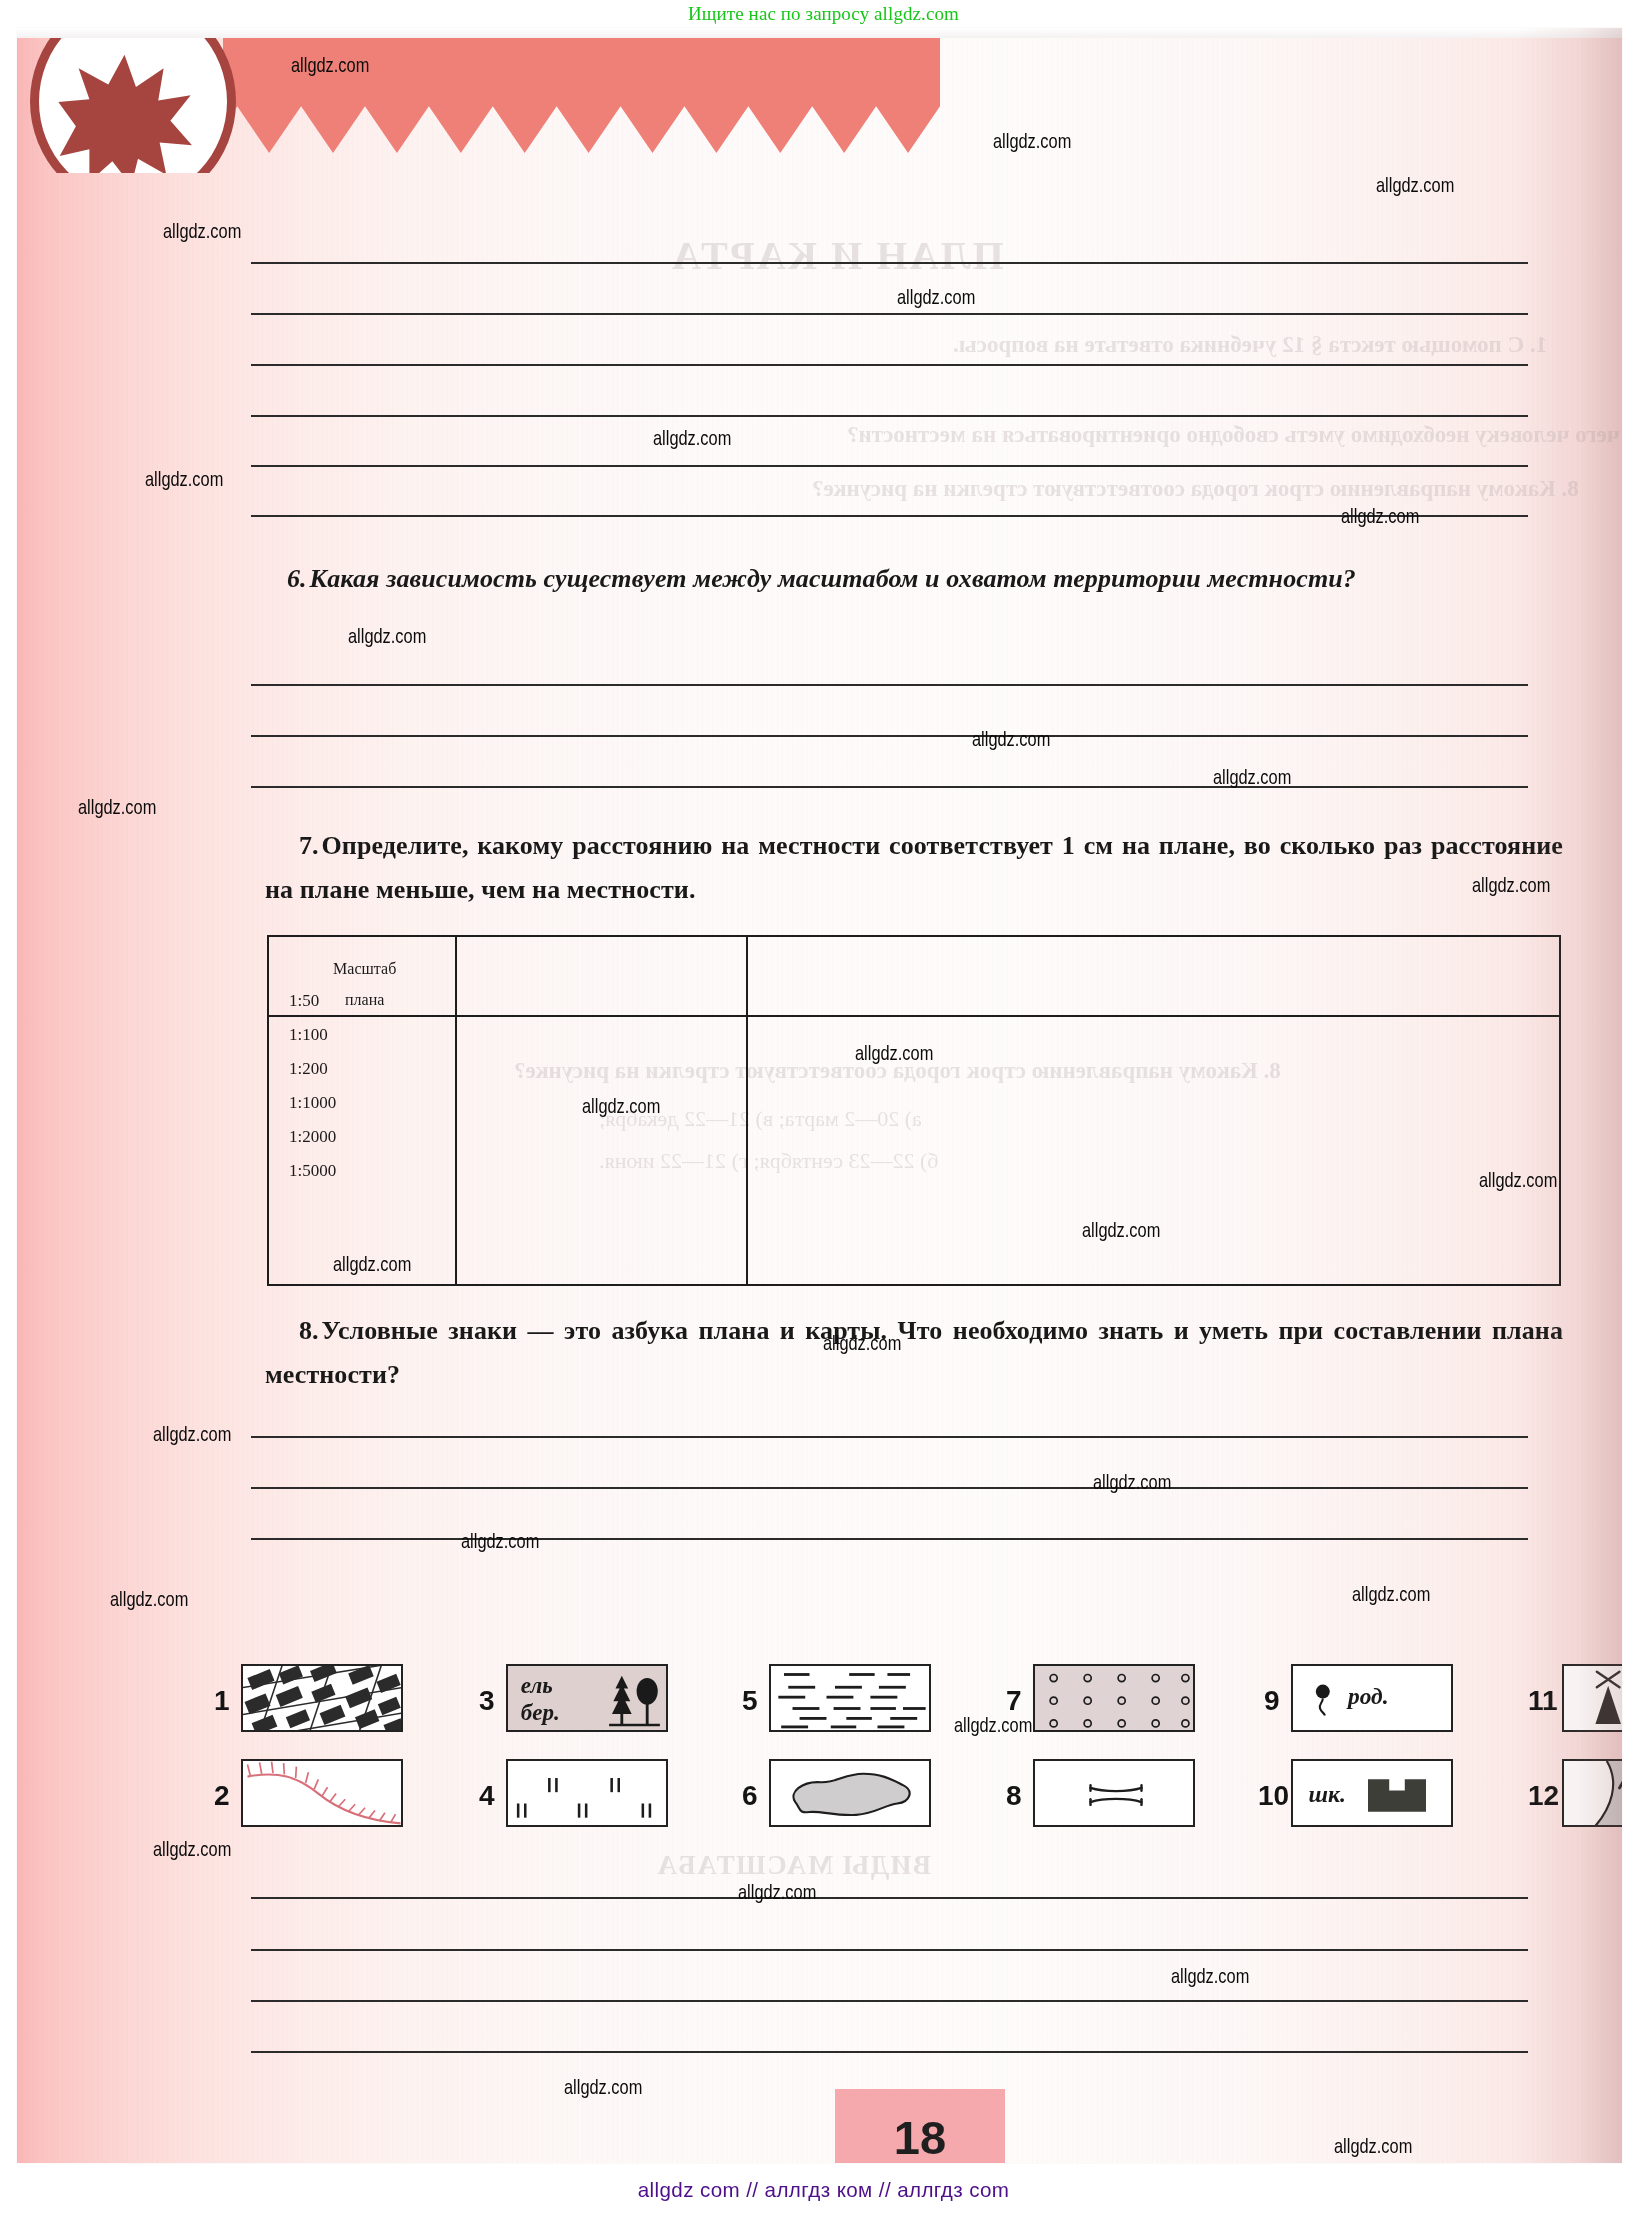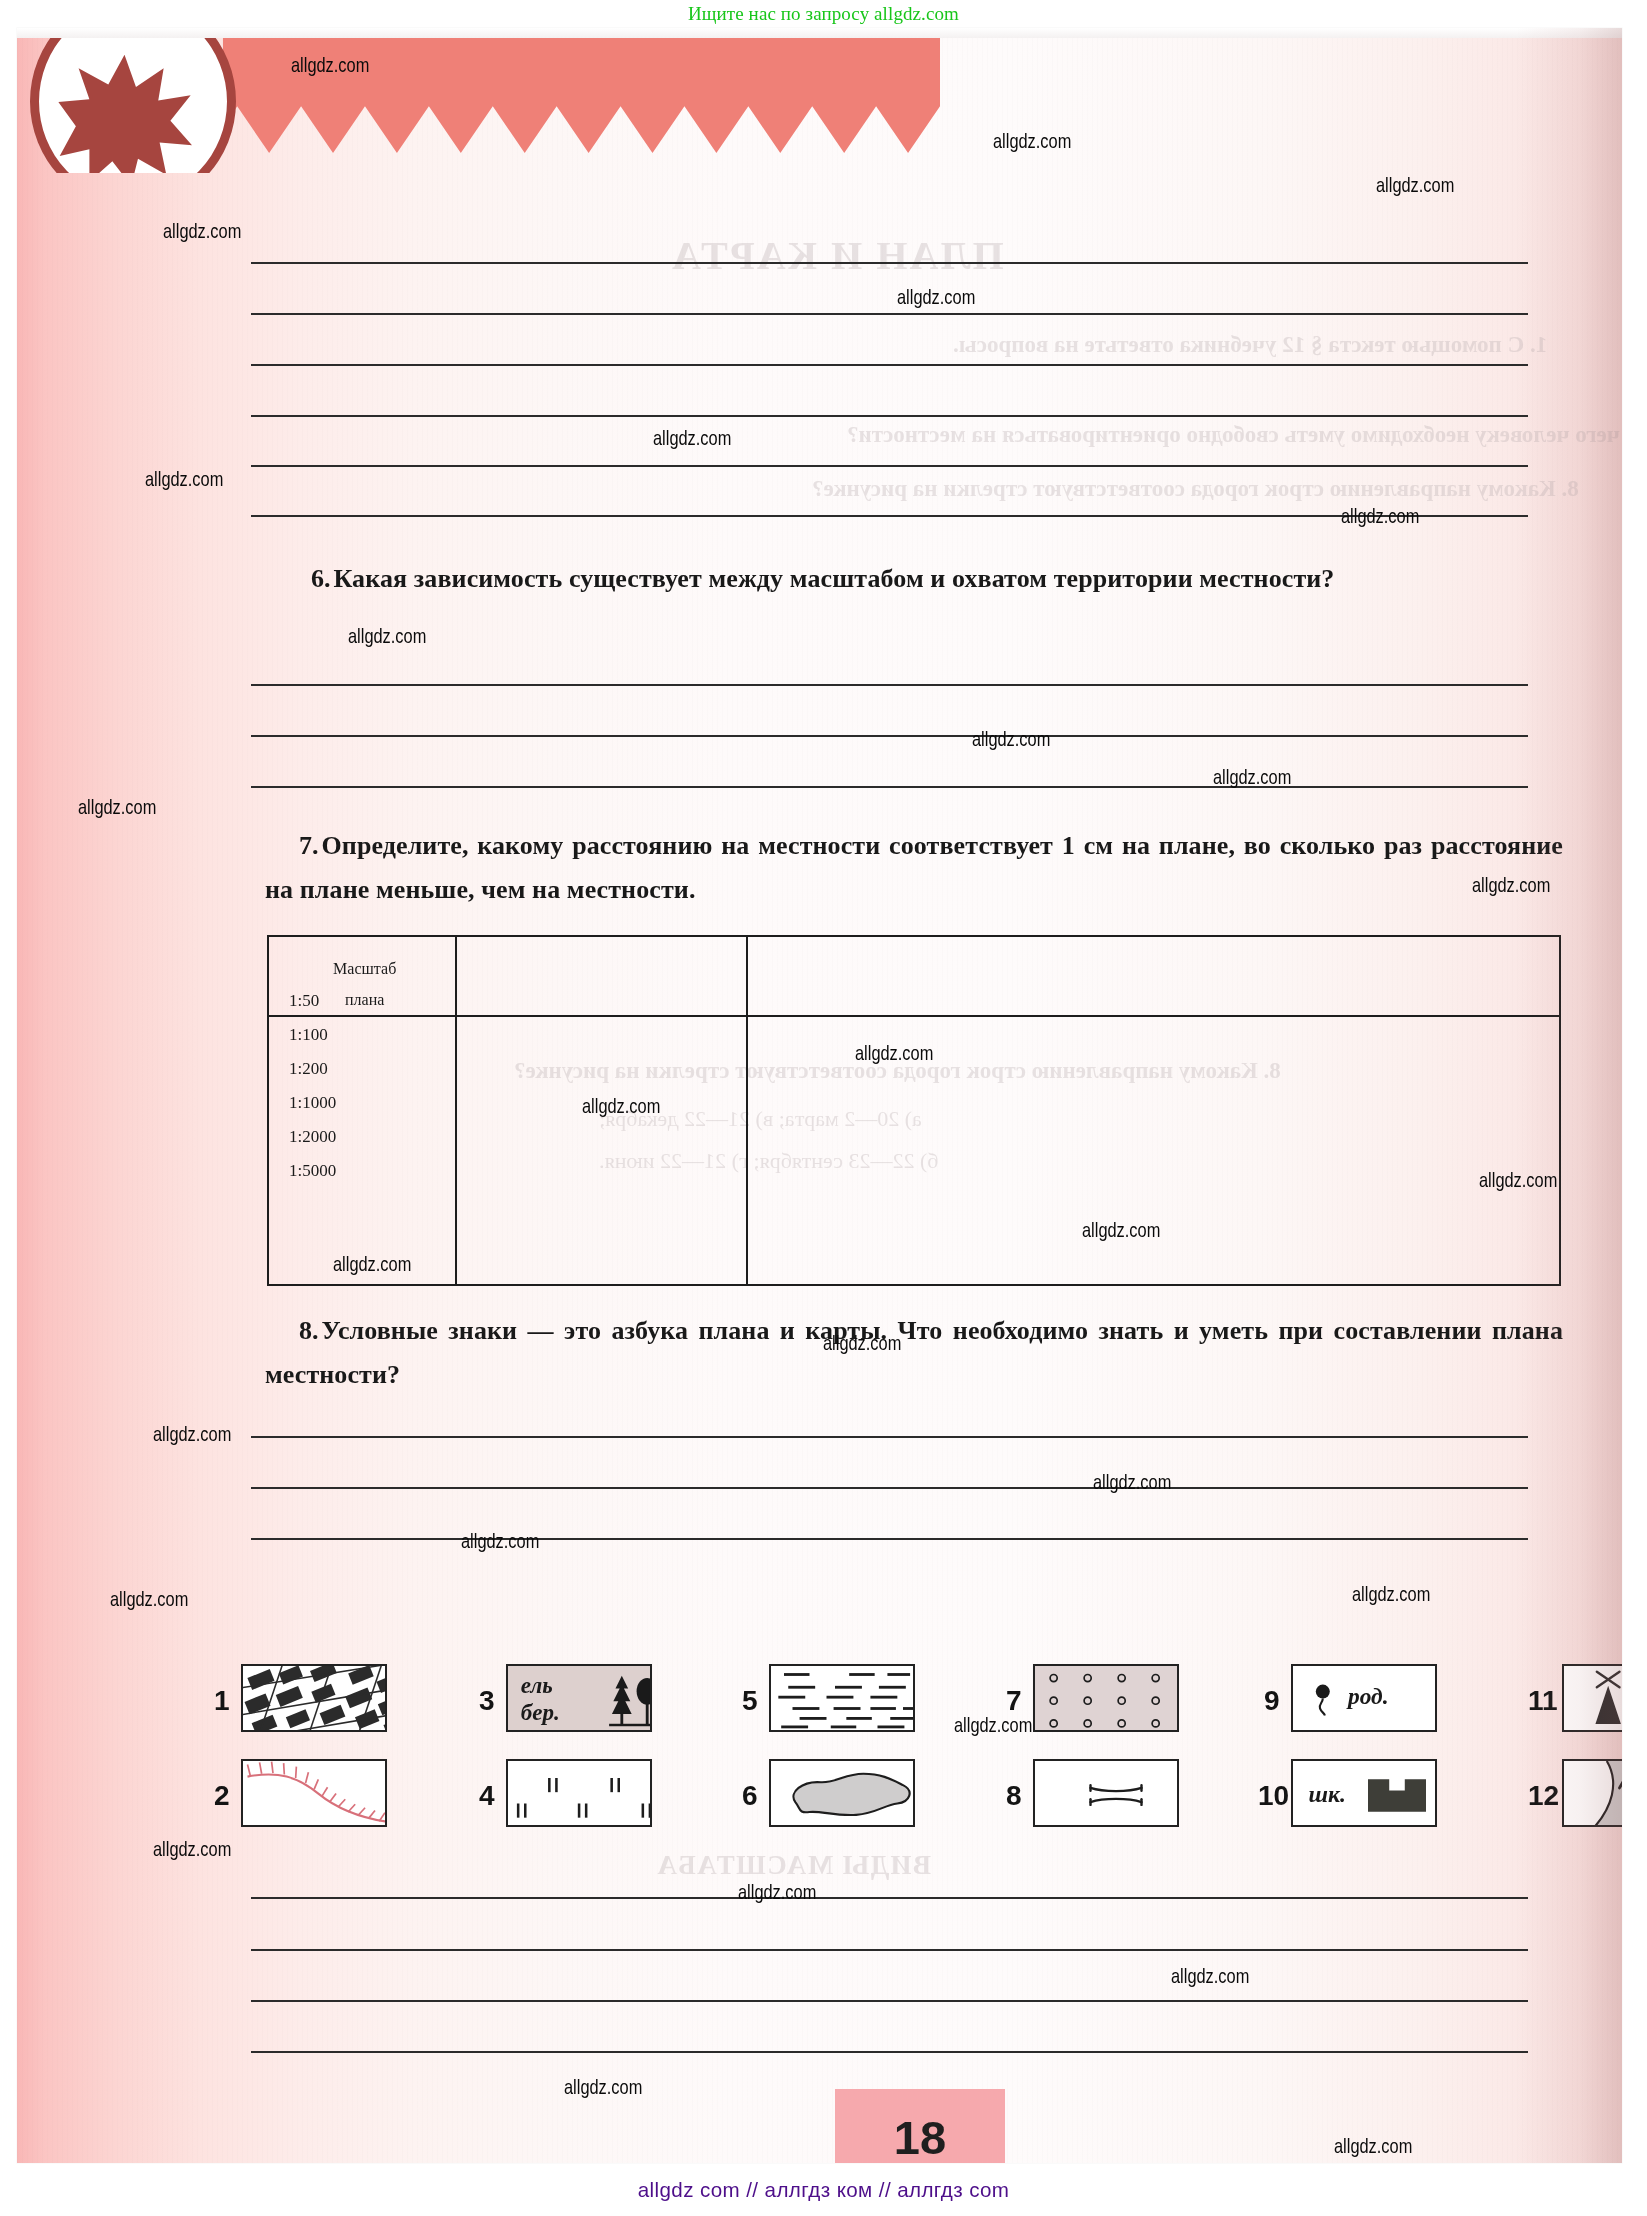--- a/index.html
+++ b/index.html
@@ -140,21 +140,21 @@
 
   
   #symbol-grid { position:absolute; left:197px; top:1636px; width:1369px; height:184px; }
   .sym-num {
     position:absolute;
     font-family:"Liberation Sans", sans-serif;
     font-weight:bold; font-size:28px; color:#141414;
   }
   .sym-box {
     position:absolute;
-    width:146px; height:68px;
+    width:162px; height:68px;
     border:2.1px solid #222;
     background:#ffffff;
     overflow:hidden;
   }
 
   
   #page-number-block {
     position:absolute; left:818px; top:2061px;
     width:170px; height:131px;
     background:#f6a9ad;
@@ -224,21 +224,21 @@
 
   <div id="content">
 
     <div class="ruleline" style="left:234px; top:234px;  width:1277px;"></div>
     <div class="ruleline" style="left:234px; top:285px;  width:1277px;"></div>
     <div class="ruleline" style="left:234px; top:336px;  width:1277px;"></div>
     <div class="ruleline" style="left:234px; top:387px;  width:1277px;"></div>
     <div class="ruleline" style="left:234px; top:437px;  width:1277px;"></div>
     <div class="ruleline" style="left:234px; top:487px;  width:1277px;"></div>
 
-    <div class="qtext" style="left:260px; top:529px; width:1298px; text-align:justify; text-indent:34px;">
+    <div class="qtext" style="left:236px; top:529px; width:1298px; text-align:justify; text-indent:34px;font-style:italic;">
       <span class="num">6.</span><span>Какая зависимость существует между масштабом и охватом территории местности?</span>
     </div>
 
     <div class="ruleline" style="left:234px; top:656px;  width:1277px;"></div>
     <div class="ruleline" style="left:234px; top:707px;  width:1277px;"></div>
     <div class="ruleline" style="left:234px; top:758px; width:1277px;"></div>
 
     <div class="qtext" style="left:248px; top:796px; width:1298px; text-align:justify; text-indent:34px;">
       <span class="num">7.</span><span>Определите, какому расстоянию на местности соответствует 1 см на плане, во сколько раз расстояние на плане меньше, чем на местности.</span>
     </div>

